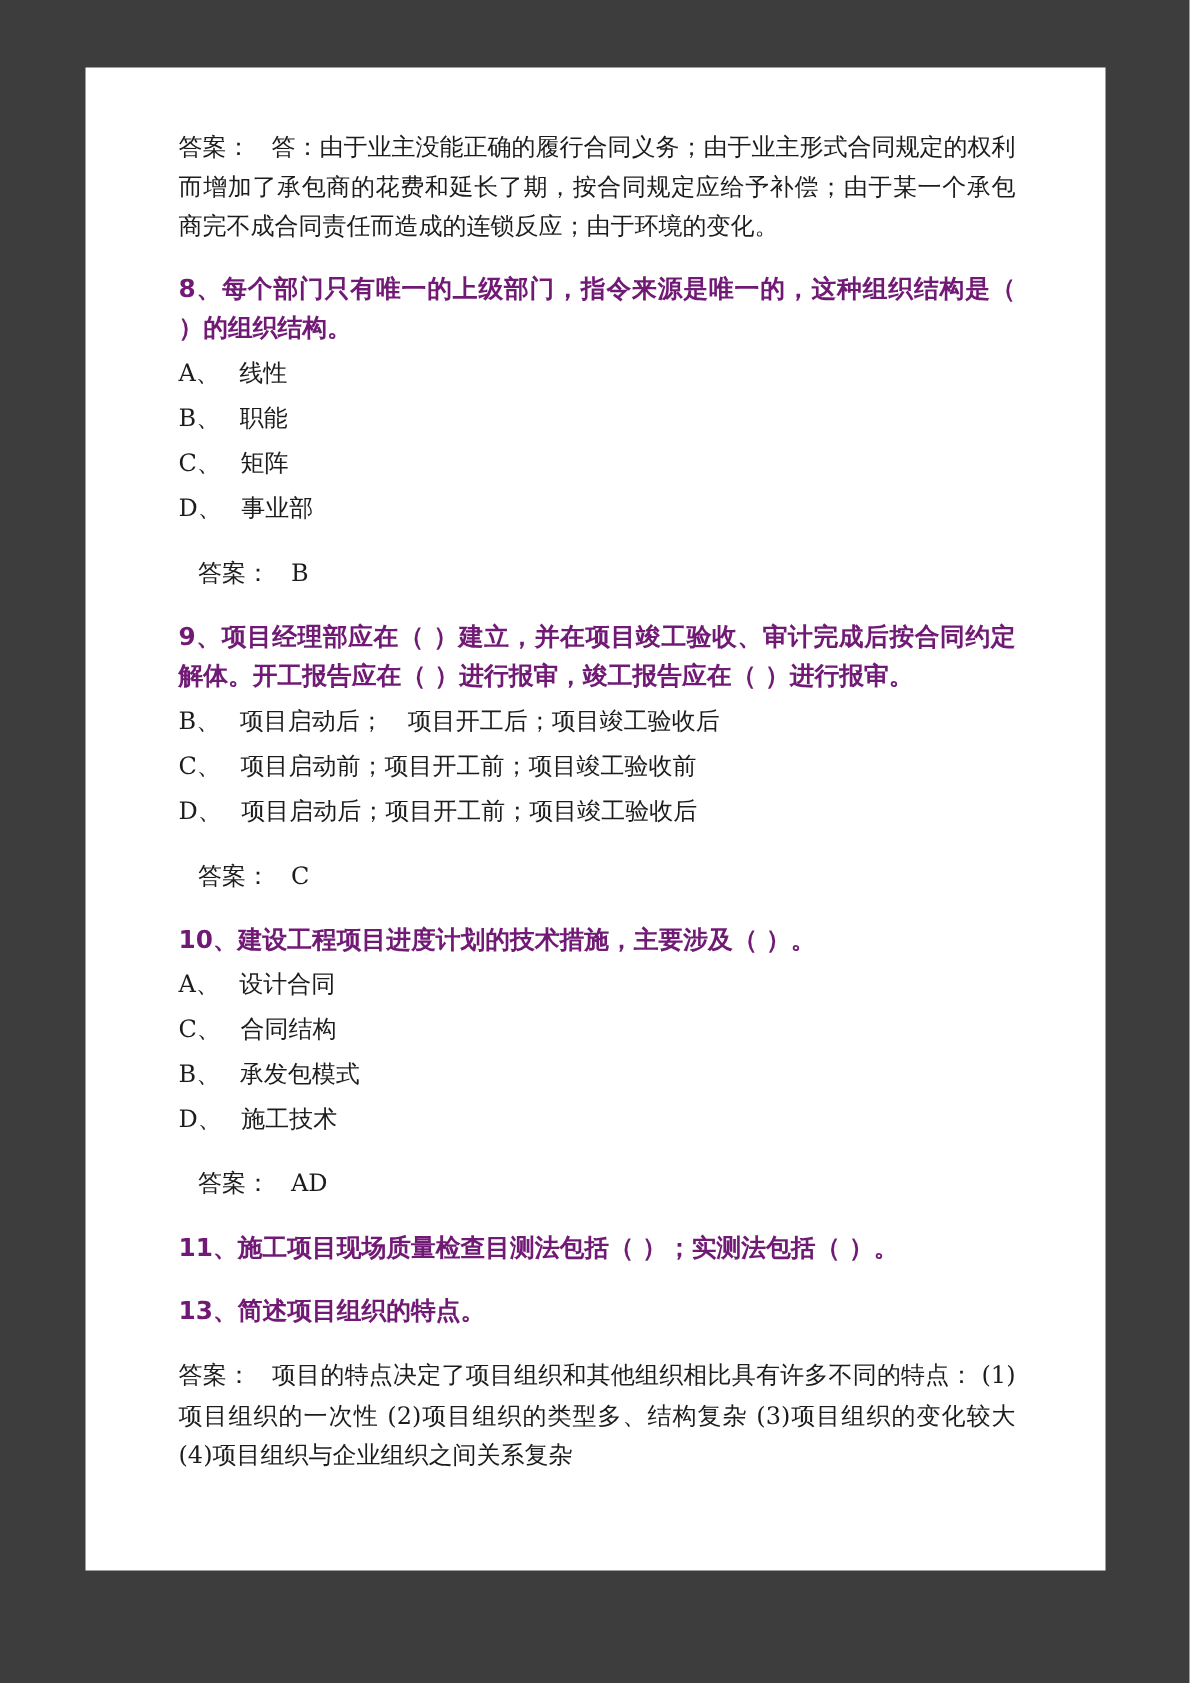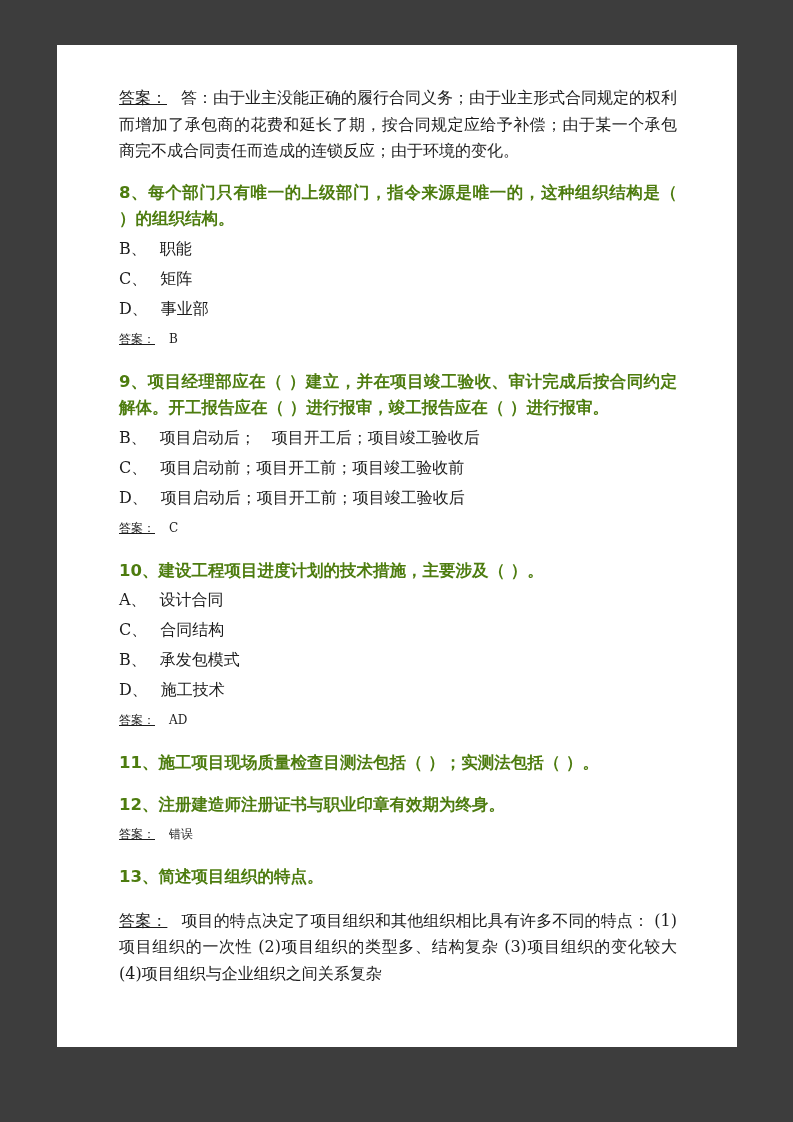--- a/index.html
+++ b/index.html
@@ -28,63 +28,63 @@
   .para {
     margin: 0;
     font-size: 16px;
     line-height: 26.5px;
     text-align: justify;
     color: #1c1c1c;
   }
   .ans-label {
     margin-right: 14px;
     white-space: nowrap;
-    text-decoration: underline;
   }
   .q-block {
     margin: 0;
     padding: 0;
   }
   .q-stem {
     margin: 15px 0 1px 0;
     font-family: "DejaVu Sans", "Liberation Sans", sans-serif;
     font-weight: 700;
     font-size: 16.5px;
     line-height: 26.5px;
-    color: #4d7c0f;
+    color: #701a75;
     text-align: justify;
   }
   .option-row {
     font-size: 16px;
     line-height: 30px;
     color: #1c1c1c;
     white-space: nowrap;
   }
   .opt-letter {
     margin-right: 13px;
   }
   .answer-row {
-    margin: 0;
-    font-size: 12px;
+    margin: 13px;
+    font-size: 16px;
     line-height: 30px;
     color: #1c1c1c;
   }
   .answer-para {
     margin-top: 17px;
   }
 </style>
 </head>
 <body style="background: rgb(61, 61, 61);">
 
 <div class="paper">
 
   <p class="para"><span class="ans-label">答案：</span><span>答：由于业主没能正确的履行合同义务；由于业主形式合同规定的权利而增加了承包商的花费和延长了期，按合同规定应给予补偿；由于某一个承包商完不成合同责任而造成的连锁反应；由于环境的变化。</span></p>
 
   <section class="q-block">
     <p class="q-stem">8、每个部门只有唯一的上级部门，指令来源是唯一的，这种组织结构是（ ）的组织结构。</p>
+    <div class="option-row"><span class="opt-letter">A、</span><span>线性</span></div>
     <div class="option-row"><span class="opt-letter">B、</span><span>职能</span></div>
     <div class="option-row"><span class="opt-letter">C、</span><span>矩阵</span></div>
     <div class="option-row"><span class="opt-letter">D、</span><span>事业部</span></div>
     <p class="answer-row"><span class="ans-label">答案：</span><span>B</span></p>
   </section>
 
   <section class="q-block">
     <p class="q-stem">9、项目经理部应在（ ）建立，并在项目竣工验收、审计完成后按合同约定解体。开工报告应在（ ）进行报审，竣工报告应在（ ）进行报审。</p>
     <div class="option-row"><span class="opt-letter">B、</span><span>项目启动后；　项目开工后；项目竣工验收后</span></div>
     <div class="option-row"><span class="opt-letter">C、</span><span>项目启动前；项目开工前；项目竣工验收前</span></div>
@@ -98,23 +98,19 @@
     <div class="option-row"><span class="opt-letter">C、</span><span>合同结构</span></div>
     <div class="option-row"><span class="opt-letter">B、</span><span>承发包模式</span></div>
     <div class="option-row"><span class="opt-letter">D、</span><span>施工技术</span></div>
     <p class="answer-row"><span class="ans-label">答案：</span><span>AD</span></p>
   </section>
 
   <section class="q-block">
     <p class="q-stem">11、施工项目现场质量检查目测法包括（ ）；实测法包括（ ）。</p>
   </section>
 
-  <section class="q-block">
-    <p class="q-stem">12、注册建造师注册证书与职业印章有效期为终身。</p>
-    <p class="answer-row"><span class="ans-label">答案：</span><span>错误</span></p>
-  </section>
 
   <section class="q-block">
     <p class="q-stem">13、简述项目组织的特点。</p>
     <p class="para answer-para"><span class="ans-label">答案：</span><span>项目的特点决定了项目组织和其他组织相比具有许多不同的特点： (1)项目组织的一次性 (2)项目组织的类型多、结构复杂 (3)项目组织的变化较大 (4)项目组织与企业组织之间关系复杂</span></p>
   </section>
 
 </div>
 
 </body></html>

